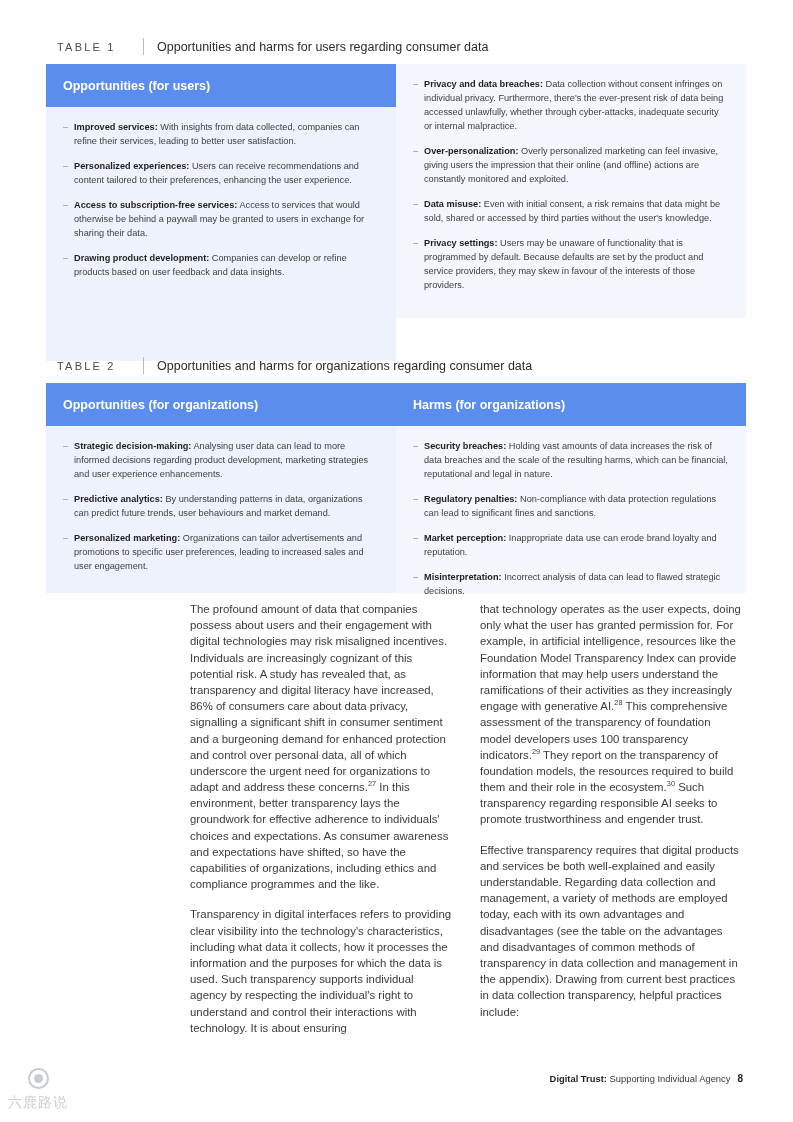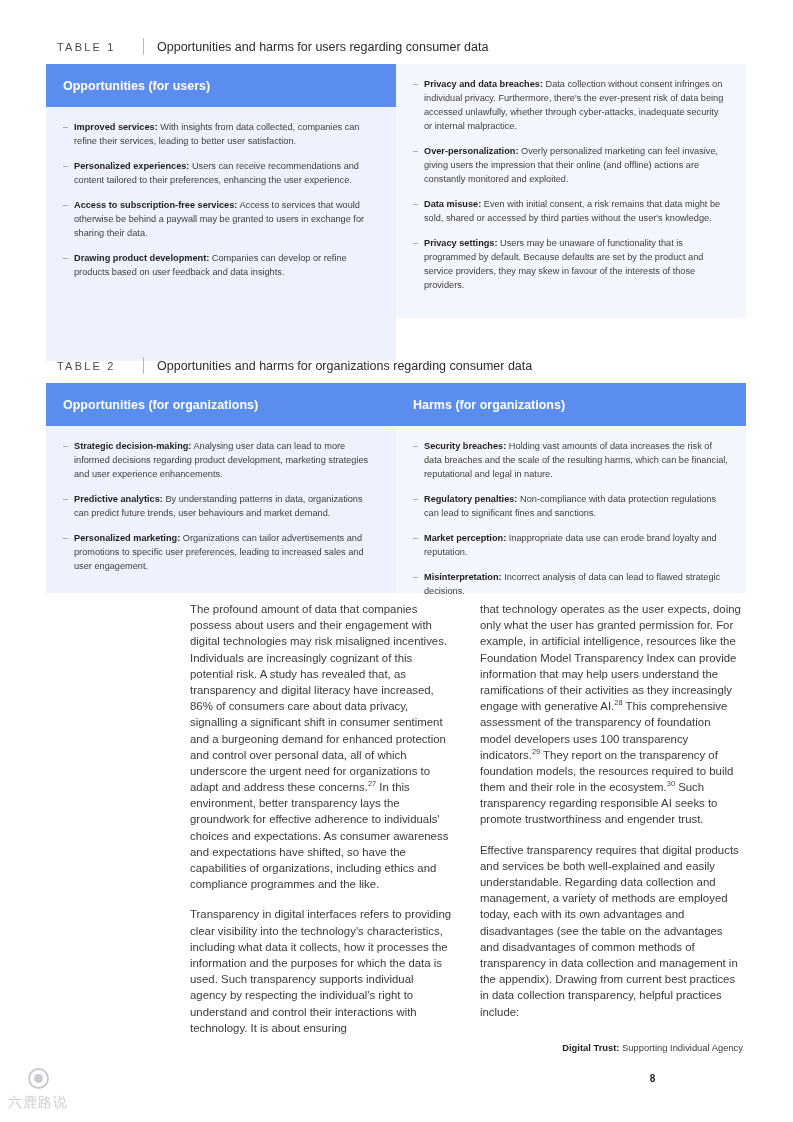--- a/index.html
+++ b/index.html
@@ -101,23 +101,22 @@
   sup { font-size: 7.4px; vertical-align: super; line-height: 0; }
 
   
   .footer {
     position: absolute;
     right: 50px;
     bottom: 38px;
     font-size: 9.4px;
     color: #3a3a3a;
     display: flex;
-    align-items: center;
-    gap: 20px;
-    flex-direction: column;
+    align-items: flex-start;
+    gap: 7px;
   }
   .footer .ftitle b { font-weight: bold; color: #1f1f1f; }
   .footer .pagenum { font-weight: bold; font-size: 10px; color:#1f1f1f; }
 
   
   .watermark {
     position: absolute;
     left: 8px;
     bottom: 10px;
     display: flex;

